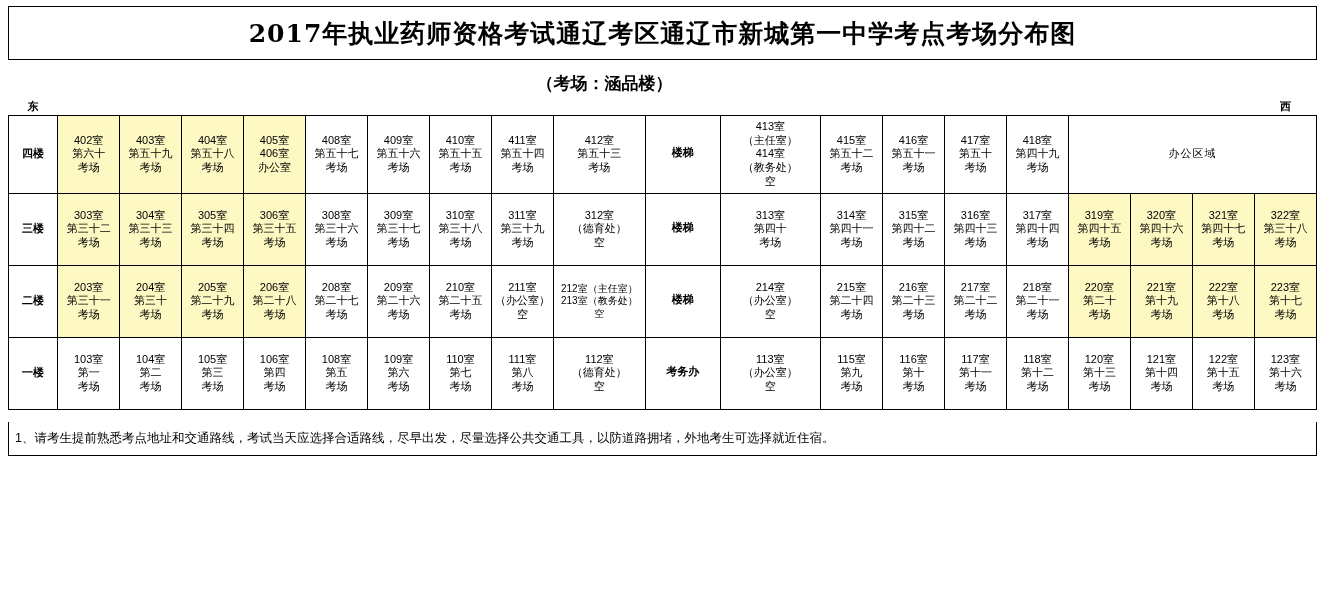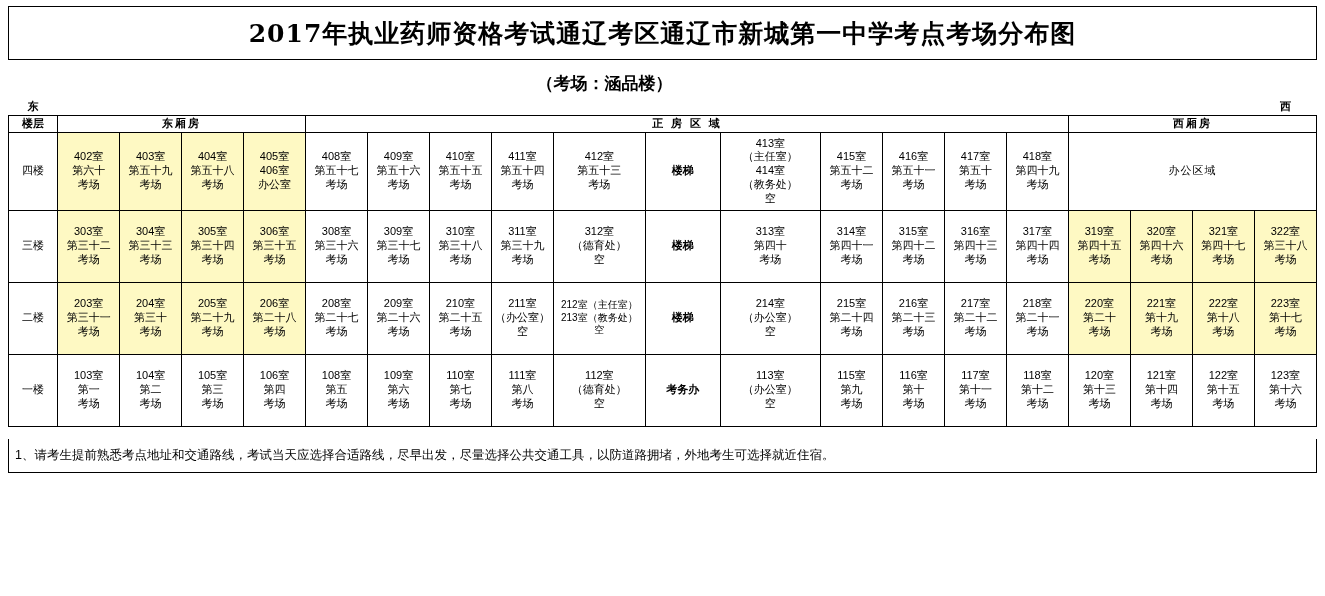--- a/index.html
+++ b/index.html
@@ -60,25 +60,25 @@
     font-family:"DejaVu Serif","Liberation Serif",serif;
     font-weight:bold;font-size:15px;
   }
   .zone{
     font-family:"DejaVu Serif","Liberation Serif",serif;
     font-weight:bold;font-size:21px;
     letter-spacing:2px;
   }
   .floor{
     font-family:"DejaVu Serif","Liberation Serif",serif;
-    font-weight:normal;font-size:17px;
+    font-weight:bold;font-size:17px;
   }
   .shade{background:#fef9c3;}
   .stair{
-    font-family:Liberation Sans, sans-serif;
+    font-family:Liberation Mono, monospace;
     font-weight:bold;font-size:15px;
   }
   .office{
     font-family:"DejaVu Serif","Liberation Serif",serif;
     font-weight:normal;font-size:17px;
     letter-spacing:1px;
   }
   .cell{white-space:pre-line;}
   .notes{
     margin:0 8px;
@@ -130,26 +130,20 @@
 
     <tbody>
         <tr>
       <td class="dir">东</td>
       <td class="no-border" colspan="9"></td>
       <td class="no-border"></td>
       <td class="no-border" colspan="8"></td>
       <td class="dir dir-right">西</td>
     </tr>
 
-    <tr>
-      <td class="hdr-floor">楼层</td>
-      <td class="zone" colspan="4">东厢房</td>
-      <td class="zone" colspan="11">正 房 区 域</td>
-      <td class="zone" colspan="4">西厢房</td>
-    </tr>
 
     <tr style="height:78px">
       <td class="floor">四楼</td>
       <td class="cell shade">402室
 第六十
 考场</td>
       <td class="cell shade">403室
 第五十九
 考场</td>
       <td class="cell shade">404室

